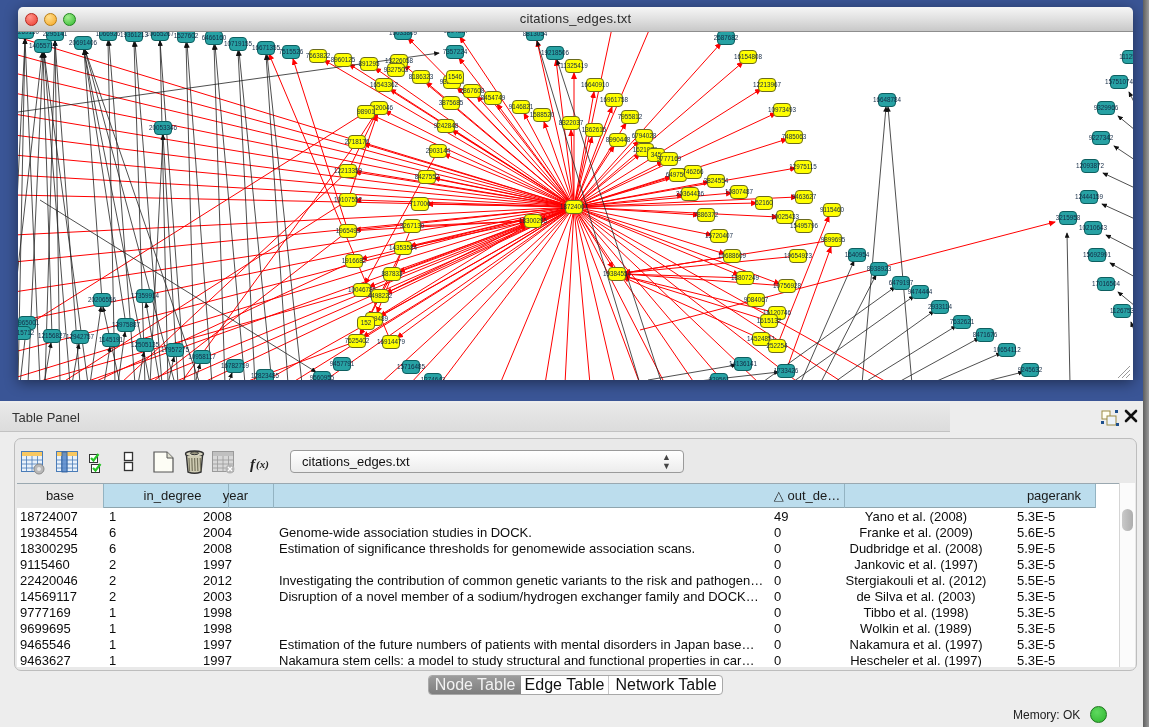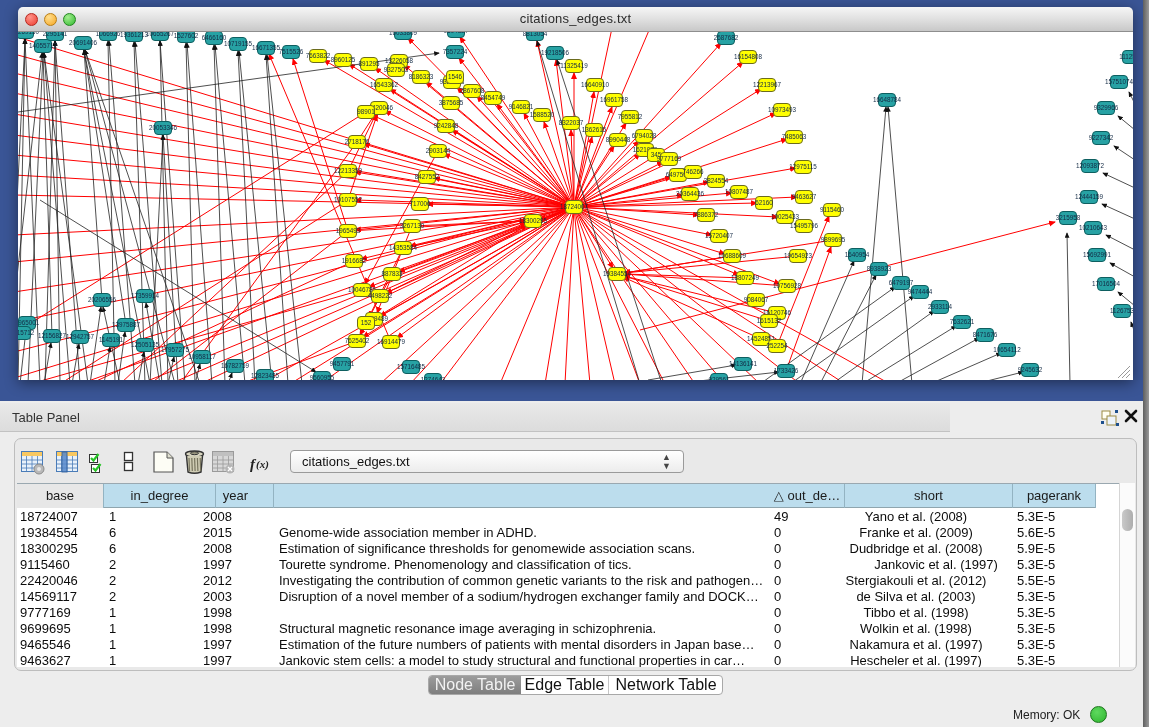--- a/index.html
+++ b/index.html
@@ -630,61 +630,59 @@
     </g>
     <text x="250" y="469" font-family="Liberation Serif" font-style="italic" font-weight="bold" font-size="15" fill="#222">f</text>
     <text x="256" y="468" font-family="Liberation Serif" font-style="italic" font-weight="bold" font-size="11" fill="#222">(x)</text>
   </svg>
 <div id="combo">
     <span class="t">citations_edges.txt</span>
     <span class="a">▲<br>▼</span>
   </div>
 <div id="thead">
   <div class="hc" style="left:0;width:87px;background:#e7e7e7">base</div>
-  <div class="hc" style="left:87px;width:112px">in_degree</div>
+  <div class="hc" style="left:100px;width:112px">in_degree</div>
   <div class="hc" style="left:181px;width:76px">year</div>
   <div class="hc" style="left:753px;width:75px">△ out_de…</div>
-  <div class="hc" style="left:828px;width:168px">short</div>
   <div class="hc" style="left:996px;width:83px">pagerank</div>
   <div class="hc" style="left:1079px;width:23px;border-right:none;background:#fff"></div>
 </div>
 <div id="tbody">
     <div class="tr" style="top:0px">
       <span style="left:3px">18724007</span>
       <span style="left:92px">1</span>
       <span style="left:186px">2008</span>
       <span style="left:757px">49</span>
       <span class="ctr" style="left:824px;width:150px">Yano et al. (2008)</span>
       <span style="left:1000px">5.3E-5</span>
     </div>
     <div class="tr" style="top:16px">
       <span style="left:3px">19384554</span>
       <span style="left:92px">6</span>
-      <span style="left:186px">2015</span>
-      <span style="left:262px;width:492px;overflow:hidden">Genome-wide association member in ADHD.</span>
+      <span style="left:186px">2004</span>
+      <span style="left:262px;width:492px;overflow:hidden">Genome-wide association studies in DOCK.</span>
       <span style="left:757px">0</span>
       <span class="ctr" style="left:824px;width:150px">Franke et al. (2009)</span>
       <span style="left:1000px">5.6E-5</span>
     </div>
     <div class="tr" style="top:32px">
       <span style="left:3px">18300295</span>
       <span style="left:92px">6</span>
       <span style="left:186px">2008</span>
       <span style="left:262px;width:492px;overflow:hidden">Estimation of significance thresholds for genomewide association scans.</span>
       <span style="left:757px">0</span>
       <span class="ctr" style="left:824px;width:150px">Dudbridge et al. (2008)</span>
       <span style="left:1000px">5.9E-5</span>
     </div>
     <div class="tr" style="top:48px">
       <span style="left:3px">9115460</span>
       <span style="left:92px">2</span>
       <span style="left:186px">1997</span>
-      <span style="left:262px;width:492px;overflow:hidden">Tourette syndrome. Phenomenology and classification of tics.</span>
-      <span style="left:757px">0</span>
-      <span class="ctr" style="left:844px;width:150px">Jankovic et al. (1997)</span>
+      <span style="left:757px">0</span>
+      <span class="ctr" style="left:824px;width:150px">Jankovic et al. (1997)</span>
       <span style="left:1000px">5.3E-5</span>
     </div>
     <div class="tr" style="top:64px">
       <span style="left:3px">22420046</span>
       <span style="left:92px">2</span>
       <span style="left:186px">2012</span>
       <span style="left:262px;width:492px;overflow:hidden">Investigating the contribution of common genetic variants to the risk and pathogen…</span>
       <span style="left:757px">0</span>
       <span class="ctr" style="left:824px;width:150px">Stergiakouli et al. (2012)</span>
       <span style="left:1000px">5.5E-5</span>
@@ -703,39 +701,38 @@
       <span style="left:92px">1</span>
       <span style="left:186px">1998</span>
       <span style="left:757px">0</span>
       <span class="ctr" style="left:824px;width:150px">Tibbo et al. (1998)</span>
       <span style="left:1000px">5.3E-5</span>
     </div>
     <div class="tr" style="top:112px">
       <span style="left:3px">9699695</span>
       <span style="left:92px">1</span>
       <span style="left:186px">1998</span>
-      <span style="left:262px;width:492px;overflow:hidden">Structural magnetic resonance image averaging in schizophrenia.</span>
-      <span style="left:757px">0</span>
-      <span class="ctr" style="left:824px;width:150px">Wolkin et al. (1998)</span>
+      <span style="left:757px">0</span>
+      <span class="ctr" style="left:824px;width:150px">Wolkin et al. (1989)</span>
       <span style="left:1000px">5.3E-5</span>
     </div>
     <div class="tr" style="top:128px">
       <span style="left:3px">9465546</span>
       <span style="left:92px">1</span>
       <span style="left:186px">1997</span>
       <span style="left:262px;width:492px;overflow:hidden">Estimation of the future numbers of patients with mental disorders in Japan base…</span>
       <span style="left:757px">0</span>
       <span class="ctr" style="left:824px;width:150px">Nakamura et al. (1997)</span>
       <span style="left:1000px">5.3E-5</span>
     </div>
     <div class="tr" style="top:144px">
       <span style="left:3px">9463627</span>
       <span style="left:92px">1</span>
       <span style="left:186px">1997</span>
-      <span style="left:262px;width:492px;overflow:hidden">Jankovic stem cells: a model to study structural and functional properties in car…</span>
+      <span style="left:262px;width:492px;overflow:hidden">Nakamura stem cells: a model to study structural and functional properties in car…</span>
       <span style="left:757px">0</span>
       <span class="ctr" style="left:824px;width:150px">Hescheler et al. (1997)</span>
       <span style="left:1000px">5.3E-5</span>
     </div>
   </div>
 <div id="sbar">
     <div class="th"></div>
   </div>
 <div id="tabs">
     <div id="seg1">Node Table</div>

